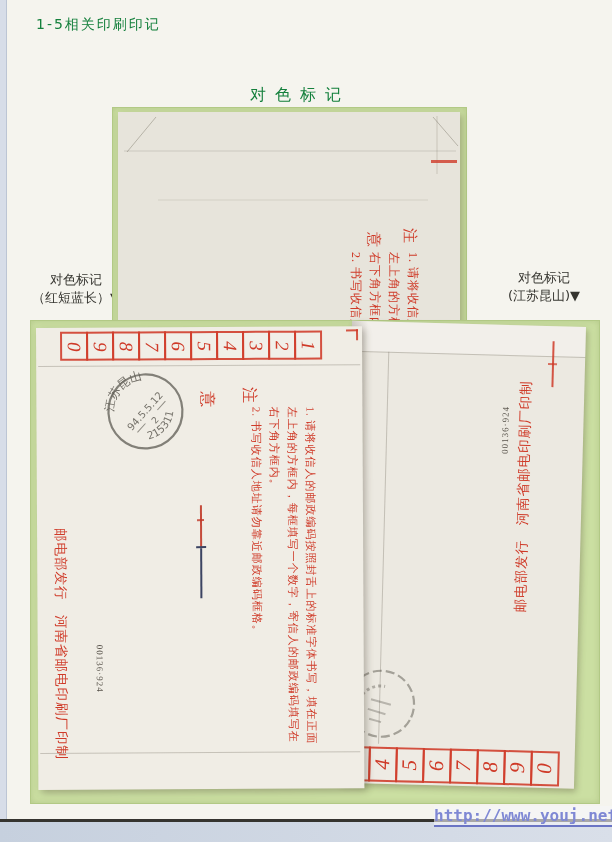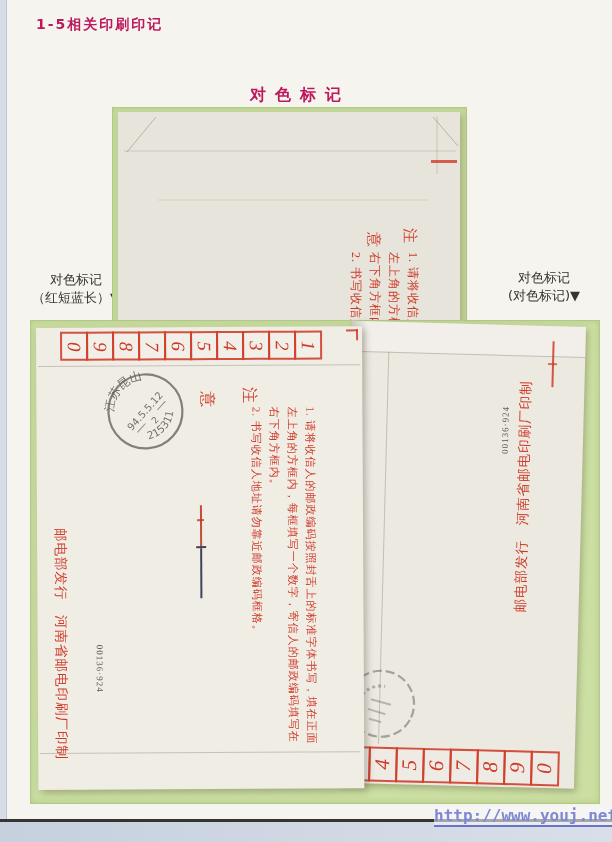--- a/index.html
+++ b/index.html
@@ -2,21 +2,21 @@
 <html><head>
 <meta charset="utf-8">
 <style>
   html,body{margin:0;padding:0;}
   body{width:612px;height:842px;position:relative;overflow:hidden;
        background:#f5f4ee;font-family:"DejaVu Sans",sans-serif;}
   .abs{position:absolute;}
   
   .vcw{position:absolute;transform-origin:0 0;transform:rotate(90deg) translateY(-100%);white-space:nowrap;}
   .vccw{position:absolute;transform-origin:0 0;transform:rotate(-90deg) translateX(-100%);white-space:nowrap;}
-  .hand{color:#be185d;font-weight:bold;}
+  .hand{color:#15803d;}
   .mat{background:#cbdfa2;border:1px solid #b2c985;box-shadow:inset 0 0 6px rgba(140,160,95,.35);}
   .env{box-shadow:2px 3px 6px rgba(75,65,48,.32);}
   .pbox{box-sizing:border-box;border:2px solid rgba(207,58,40,.88);display:flex;align-items:center;justify-content:center;background:rgba(255,255,255,.12);}
   .pbox+.pbox{margin-left:-2px;}
   .dgcw{display:inline-block;transform:rotate(90deg);font-family:"Liberation Serif",serif;font-style:italic;color:#cf3a28;}
   .dgccw{display:inline-block;transform:rotate(-90deg);font-family:"Liberation Serif",serif;font-style:italic;color:#cf3a28;}
   .notes{font-family:"Liberation Serif",serif;letter-spacing:1px;color:#cf3a28;}
   .crease{position:absolute;background:rgba(110,104,90,.32);}
   .serif{font-family:"Liberation Serif",serif;}
 </style>
@@ -25,21 +25,21 @@
 
 <div class="abs hand" style="left:36px;top:16px;font-size:14px;letter-spacing:2px;">1-5相关印刷印记</div>
 <div class="abs hand" style="left:250px;top:85px;font-size:16px;letter-spacing:9px;">对色标记</div>
 
 <div class="abs" style="left:22px;top:271px;width:108px;text-align:center;font-size:13px;line-height:18px;color:#35342f;">
   <div>对色标记</div>
   <div>（红短蓝长）▼</div>
 </div>
 <div class="abs" style="left:490px;top:269px;width:108px;text-align:center;font-size:13px;line-height:18px;color:#35342f;">
   <div>对色标记</div>
-  <div>(对色标记)▼</div>
+  <div>(江苏昆山)▼</div>
 </div>
 
 <div class="abs mat" style="left:112px;top:107px;width:353px;height:218px;z-index:1;"></div>
 
 <div class="abs env" style="left:118px;top:112px;width:342px;height:232px;z-index:2;background:#e7e4db;">
   <svg width="342" height="232" style="position:absolute;left:0;top:0;">
     <line x1="9" y1="40" x2="38" y2="5" stroke="rgba(110,104,90,.4)" stroke-width="1"></line>
     <line x1="315" y1="5" x2="340" y2="34" stroke="rgba(110,104,90,.4)" stroke-width="1"></line>
     <line x1="6" y1="39" x2="338" y2="39" stroke="rgba(110,104,90,.22)" stroke-width="1"></line>
     <line x1="40" y1="88" x2="310" y2="88" stroke="rgba(110,104,90,.16)" stroke-width="1"></line>

